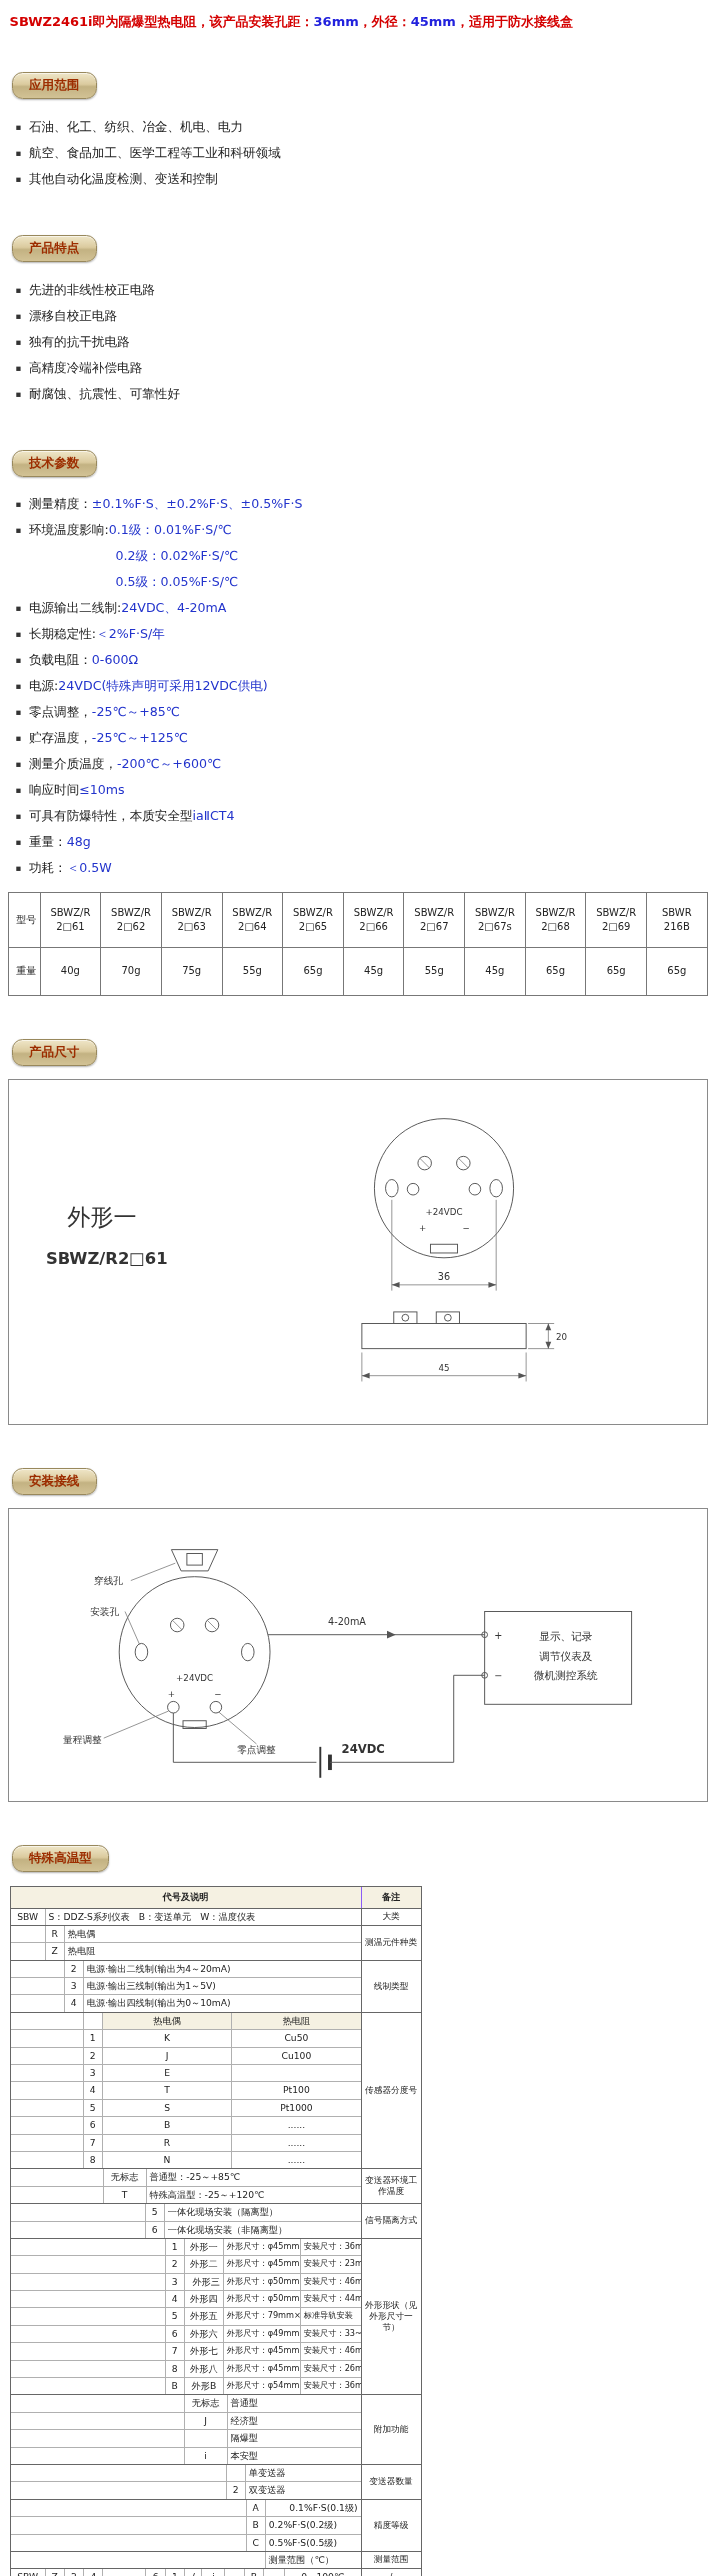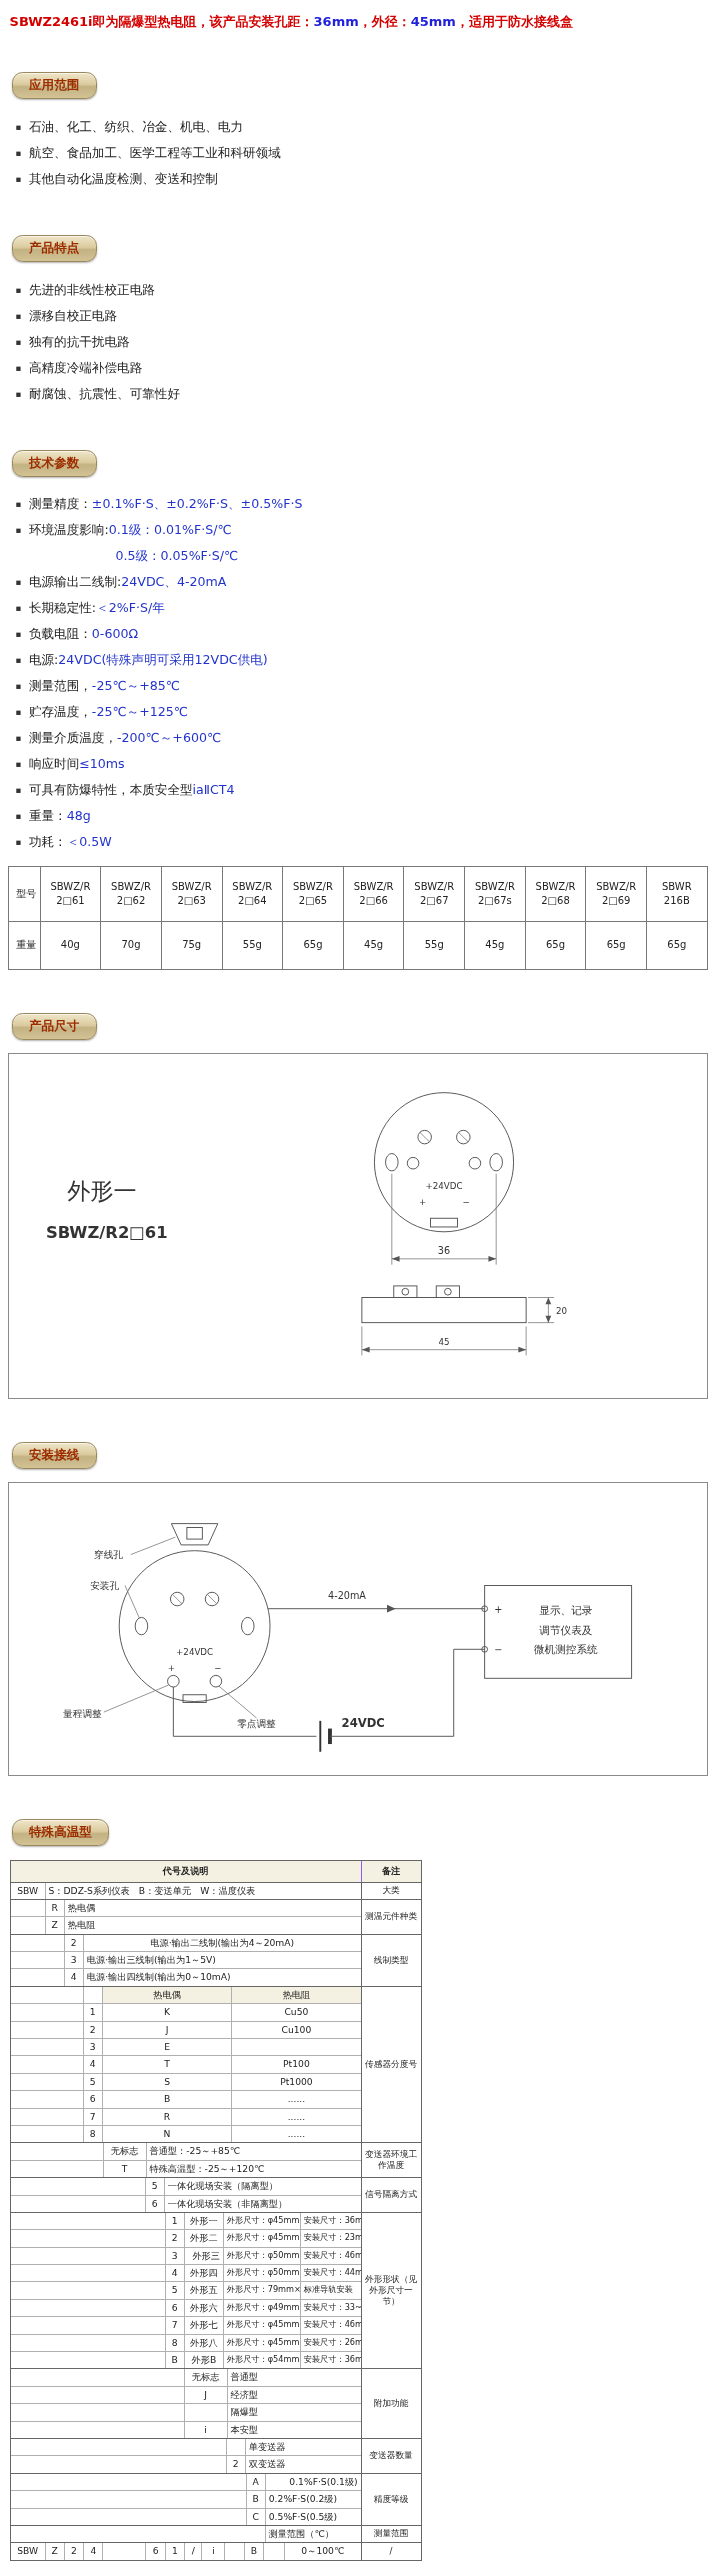--- a/index.html
+++ b/index.html
@@ -109,20 +109,24 @@
         <span class="lbl">测量精度：</span>
         <span class="val">±0.1%F·S、±0.2%F·S、±0.5%F·S</span>
       </div>
       <div class="spec-line">
         <span class="bl">▪</span>
         <span class="lbl">环境温度影响:</span>
         <span class="val">0.1级：0.01%F·S/℃</span>
       </div>
       <div class="spec-line ind">
         <span class="lbl"></span>
+        <span class="val">0.2级：0.02%F·S/℃</span>
+      </div>
+      <div class="spec-line ind">
+        <span class="lbl"></span>
         <span class="val">0.5级：0.05%F·S/℃</span>
       </div>
       <div class="spec-line">
         <span class="bl">▪</span>
         <span class="lbl">电源输出二线制:</span>
         <span class="val">24VDC、4-20mA</span>
       </div>
       <div class="spec-line">
         <span class="bl">▪</span>
         <span class="lbl">长期稳定性:</span>
@@ -133,21 +137,21 @@
         <span class="lbl">负载电阻：</span>
         <span class="val">0-600Ω</span>
       </div>
       <div class="spec-line">
         <span class="bl">▪</span>
         <span class="lbl">电源:</span>
         <span class="val">24VDC(特殊声明可采用12VDC供电)</span>
       </div>
       <div class="spec-line">
         <span class="bl">▪</span>
-        <span class="lbl">测量范围，</span>
+        <span class="lbl">零点调整，</span>
         <span class="val">-25℃～+85℃</span>
       </div>
       <div class="spec-line">
         <span class="bl">▪</span>
         <span class="lbl">贮存温度，</span>
         <span class="val">-25℃～+125℃</span>
       </div>
       <div class="spec-line">
         <span class="bl">▪</span>
         <span class="lbl">测量介质温度，</span>
@@ -388,21 +392,21 @@
               <div class="sc" style="flex: 1 1 0px; text-align: left;">热电阻</div>
             </div>
           </div>
           <div class="sel-remark">测温元件种类</div>
         </div>
         <div class="sel-group">
           <div class="sel-rows">
             <div class="sel-row">
               <div class="sc" style="flex: 0 0 54px; text-align: center;"></div>
               <div class="sc" style="flex: 0 0 19.3px; text-align: center;">2</div>
-              <div class="sc" style="flex: 1 1 0px; text-align: center;">电源·输出二线制(输出为4～20mA)</div>
+              <div class="sc" style="flex: 1 1 0px; text-align: left;">电源·输出二线制(输出为4～20mA)</div>
             </div>
             <div class="sel-row">
               <div class="sc" style="flex: 0 0 54px; text-align: center;"></div>
               <div class="sc" style="flex: 0 0 19.3px; text-align: center;">3</div>
               <div class="sc" style="flex: 1 1 0px; text-align: left;">电源·输出三线制(输出为1～5V)</div>
             </div>
             <div class="sel-row">
               <div class="sc" style="flex: 0 0 54px; text-align: center;"></div>
               <div class="sc" style="flex: 0 0 19.3px; text-align: center;">4</div>
               <div class="sc" style="flex: 1 1 0px; text-align: left;">电源·输出四线制(输出为0～10mA)</div>

